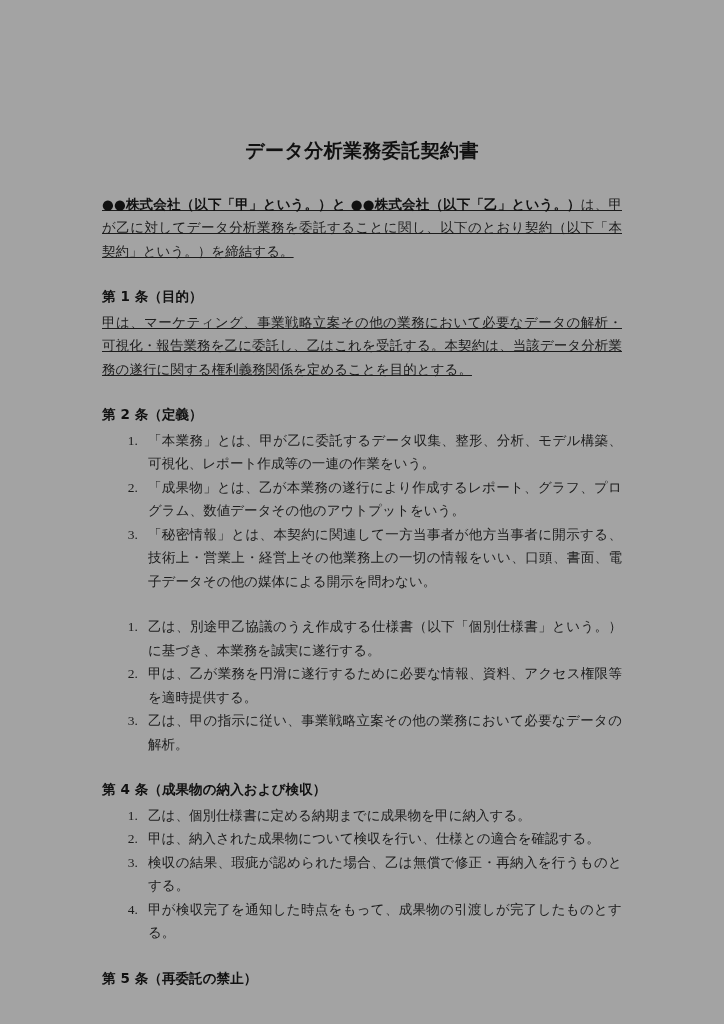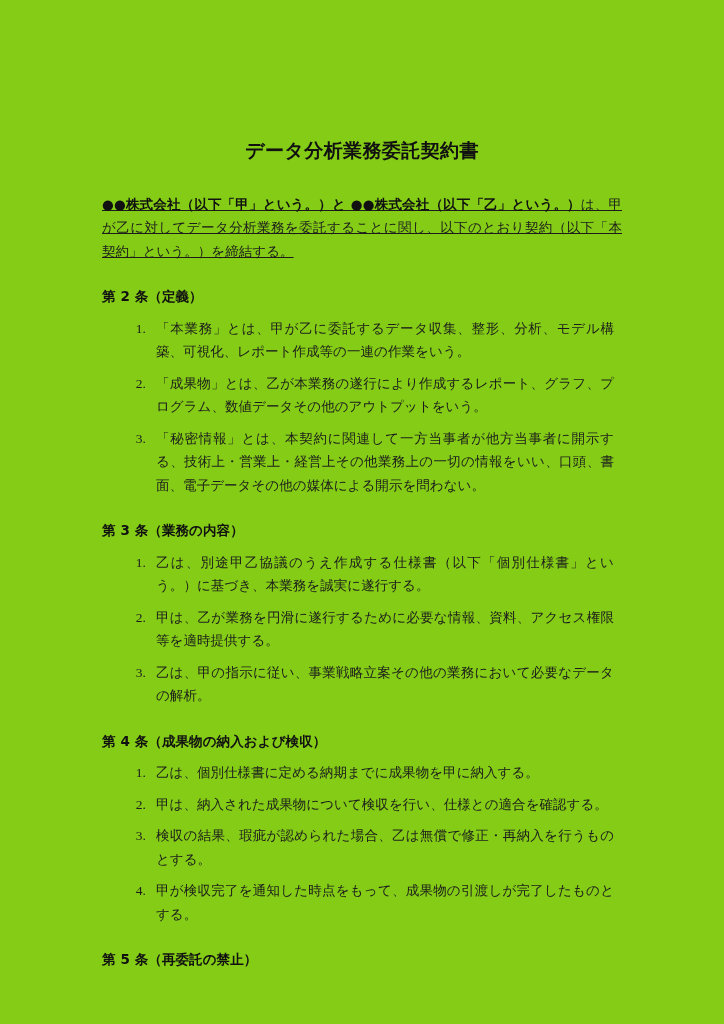--- a/index.html
+++ b/index.html
@@ -14,21 +14,21 @@
     overflow: hidden;
     font-family: "DejaVu Sans", "Liberation Sans", sans-serif;
     color: #1c1c1c;
     -webkit-font-smoothing: antialiased;
   }
 
   .page {
     box-sizing: border-box;
     width: 724px;
     height: 1024px;
-    background: #84cc16;
+    background: #a3a3a3;
     padding: 138px 102px 0 102px;
     position: relative;
   }
 
   
   .doc-title {
     margin: 0 0 30px 0;
     text-align: center;
     font-size: 19px;
     font-weight: 700;
@@ -74,21 +74,21 @@
 
   
   ol.items {
     margin: 0;
     padding: 0;
     list-style: none;
     counter-reset: item;
   }
   ol.items > li {
     position: relative;
-    margin: 8px;
+    margin: 0;
     padding-left: 46px;
     font-size: 13.5px;
     line-height: 23.5px;
     text-align: justify;
     text-justify: inter-character;
     color: #1c1c1c;
     letter-spacing: 0.05px;
     counter-increment: item;
   }
   ol.items > li::before {
@@ -108,32 +108,35 @@
 <body>
 
 <div class="page">
 
   <h1 class="doc-title">データ分析業務委託契約書</h1>
 
   <div class="section">
     <p class="para lead"><span class="bold">●●株式会社（以下「甲」という。）と ●●株式会社（以下「乙」という。）</span><span>は、甲が乙に対してデータ分析業務を委託することに関し、以下のとおり契約（以下「本契約」という。）を締結する。</span></p>
   </div>
 
+  <div class="section">
+    <p class="heading">第 1 条（目的）</p>
+    <p class="para">甲は、マーケティング、事業戦略立案その他の業務において必要なデータの解析・可視化・報告業務を乙に委託し、乙はこれを受託する。本契約は、当該データ分析業務の遂行に関する権利義務関係を定めることを目的とする。</p>
+  </div>
 
   <div class="section">
     <p class="heading">第 2 条（定義）</p>
     <ol class="items">
       <li>「本業務」とは、甲が乙に委託するデータ収集、整形、分析、モデル構築、可視化、レポート作成等の一連の作業をいう。</li>
       <li>「成果物」とは、乙が本業務の遂行により作成するレポート、グラフ、プログラム、数値データその他のアウトプットをいう。</li>
       <li>「秘密情報」とは、本契約に関連して一方当事者が他方当事者に開示する、技術上・営業上・経営上その他業務上の一切の情報をいい、口頭、書面、電子データその他の媒体による開示を問わない。</li>
     </ol>
   </div>
 
   <div class="section">
-    <p class="heading">第 3 条（業務の内容）</p>
     <ol class="items">
       <li>乙は、別途甲乙協議のうえ作成する仕様書（以下「個別仕様書」という。）に基づき、本業務を誠実に遂行する。</li>
       <li>甲は、乙が業務を円滑に遂行するために必要な情報、資料、アクセス権限等を適時提供する。</li>
       <li>乙は、甲の指示に従い、事業戦略立案その他の業務において必要なデータの解析。</li>
     </ol>
   </div>
 
   <div class="section">
     <p class="heading">第 4 条（成果物の納入および検収）</p>
     <ol class="items">

